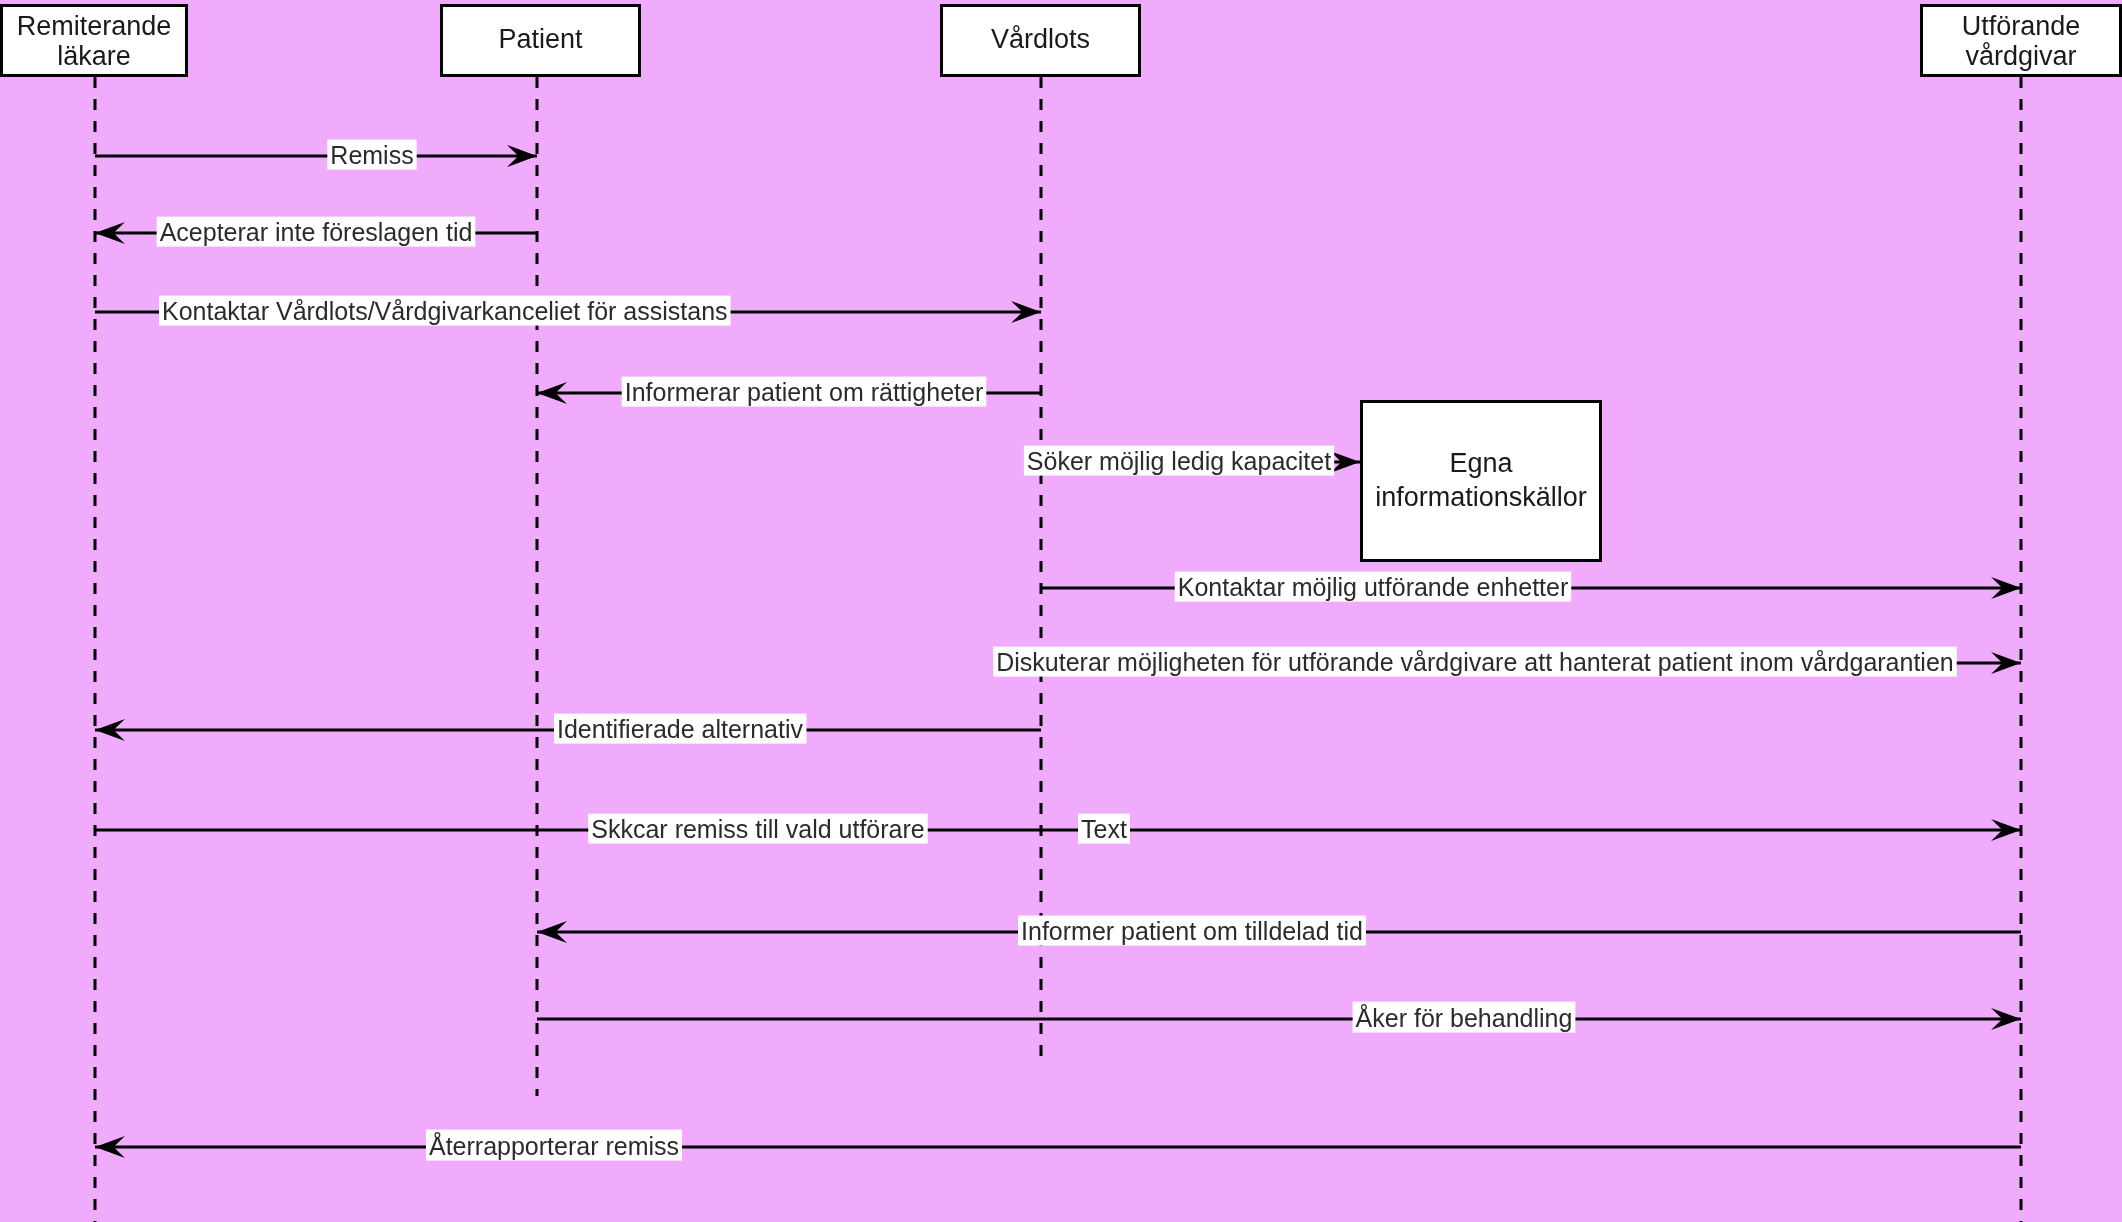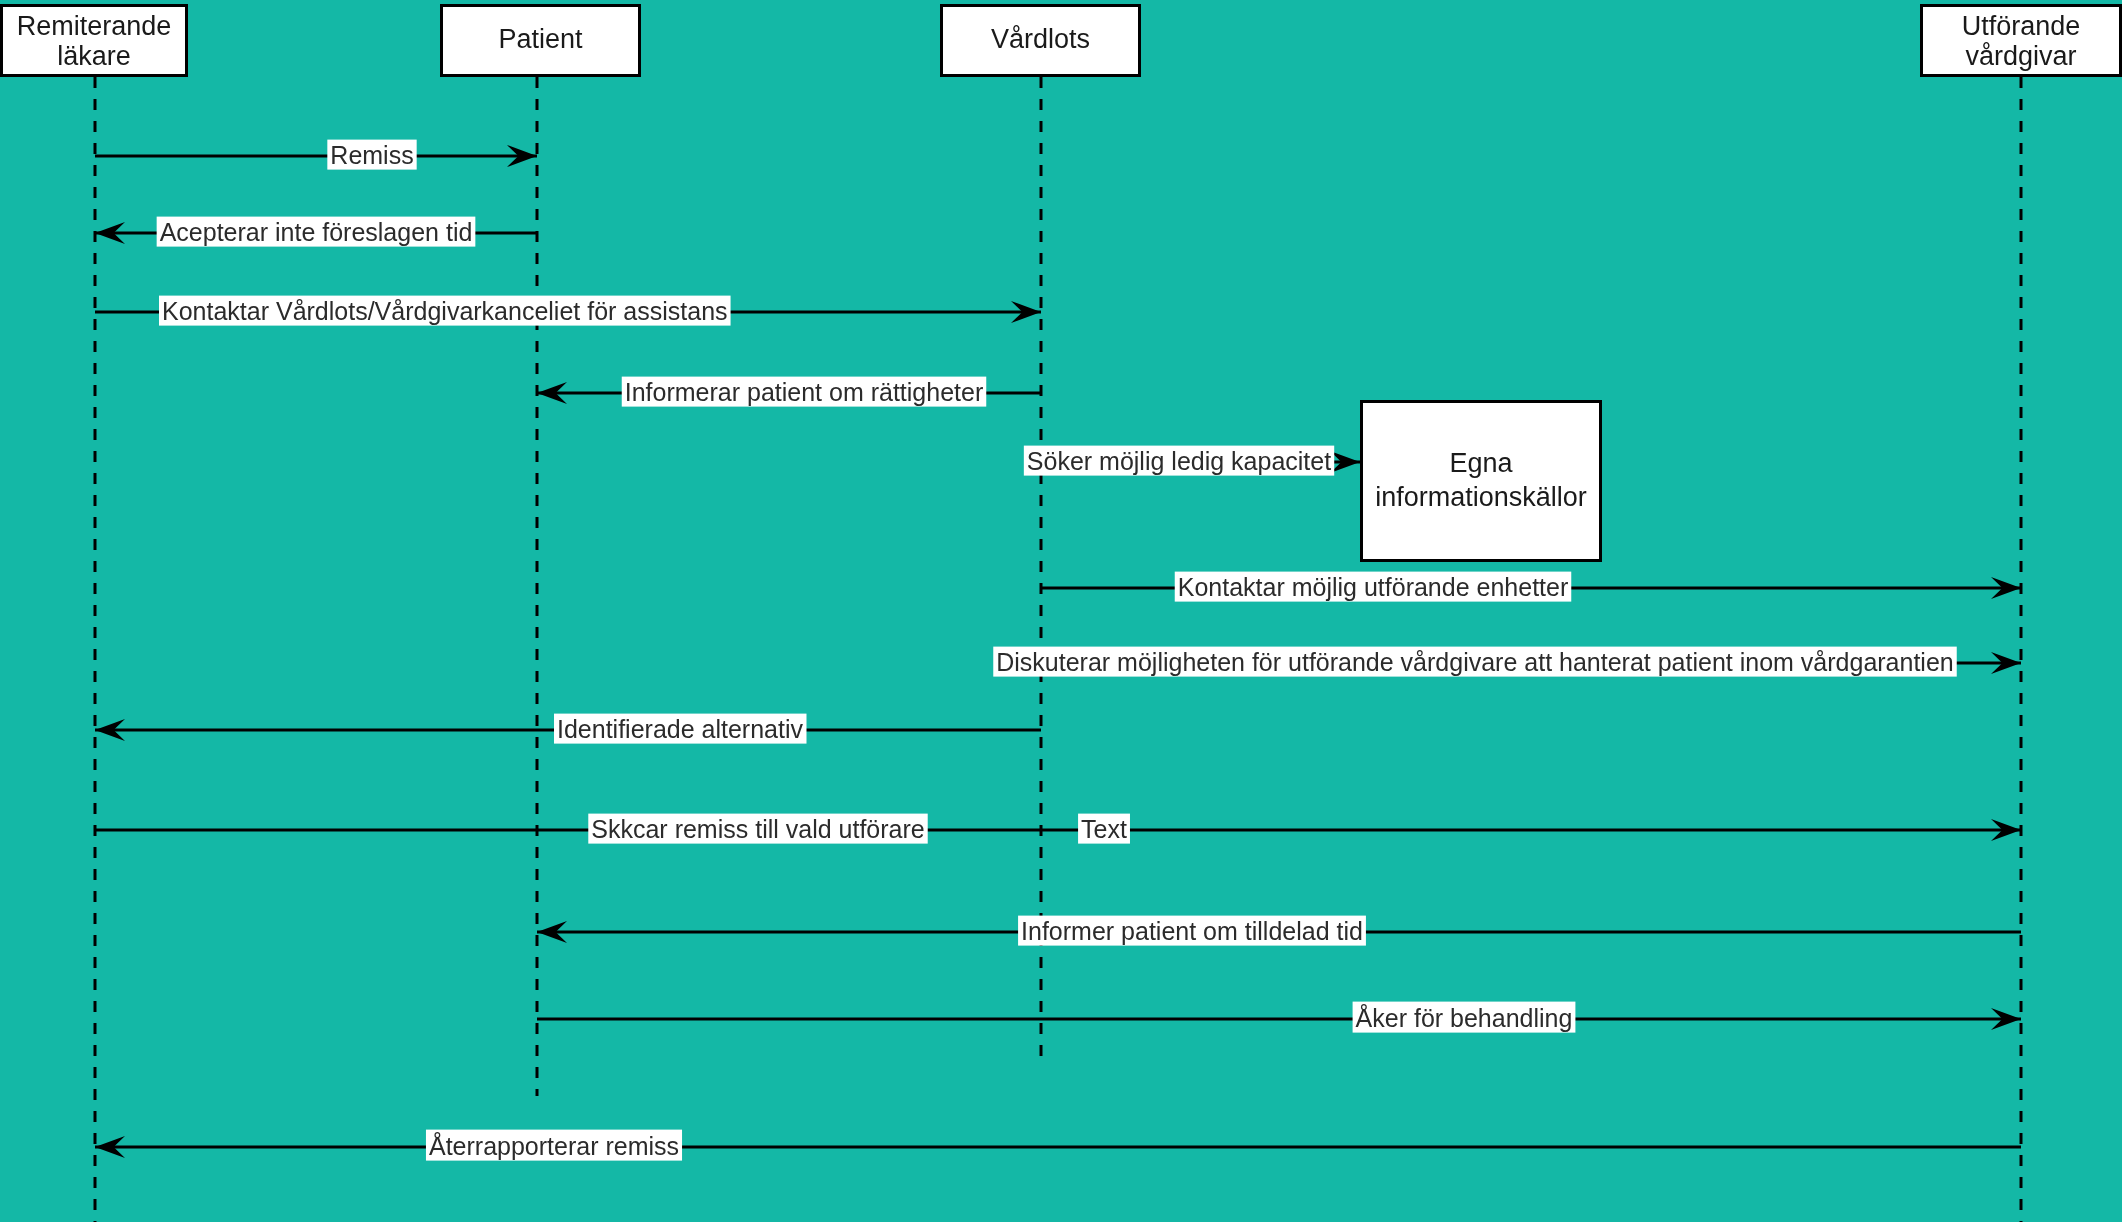--- a/index.html
+++ b/index.html
@@ -4,21 +4,21 @@
 <style>
   html,body{margin:0;padding:0;background:#ffffff;}
   body{
     font-family:"Liberation Sans", sans-serif;
     -webkit-font-smoothing:antialiased;
   }
   #canvas{
     position:relative;
     width:2122px;
     height:1222px;
-    background:#14b8a6;
+    background:#f0abfc;
     overflow:hidden;
   }
   svg#diagram{
     position:absolute;
     left:0; top:0;
     width:2122px;
     height:1222px;
   }
   .lifeline-box{
     fill:#ffffff;

